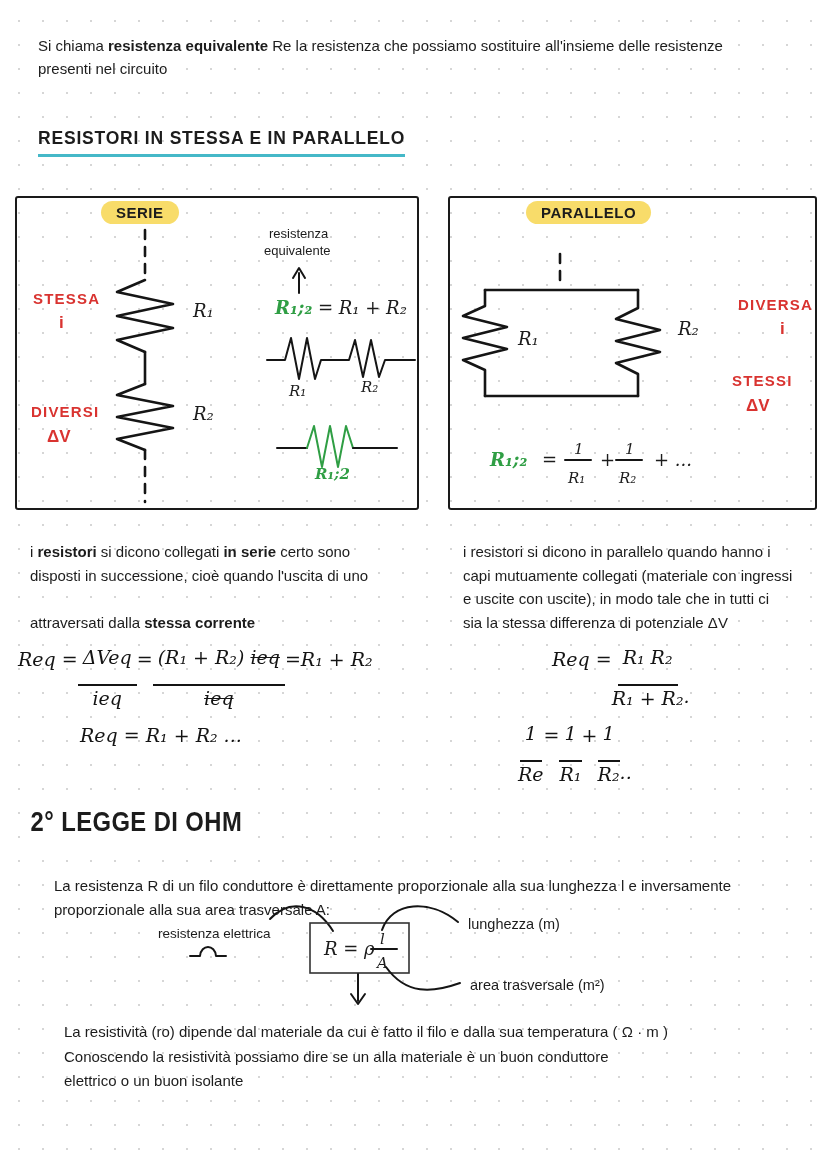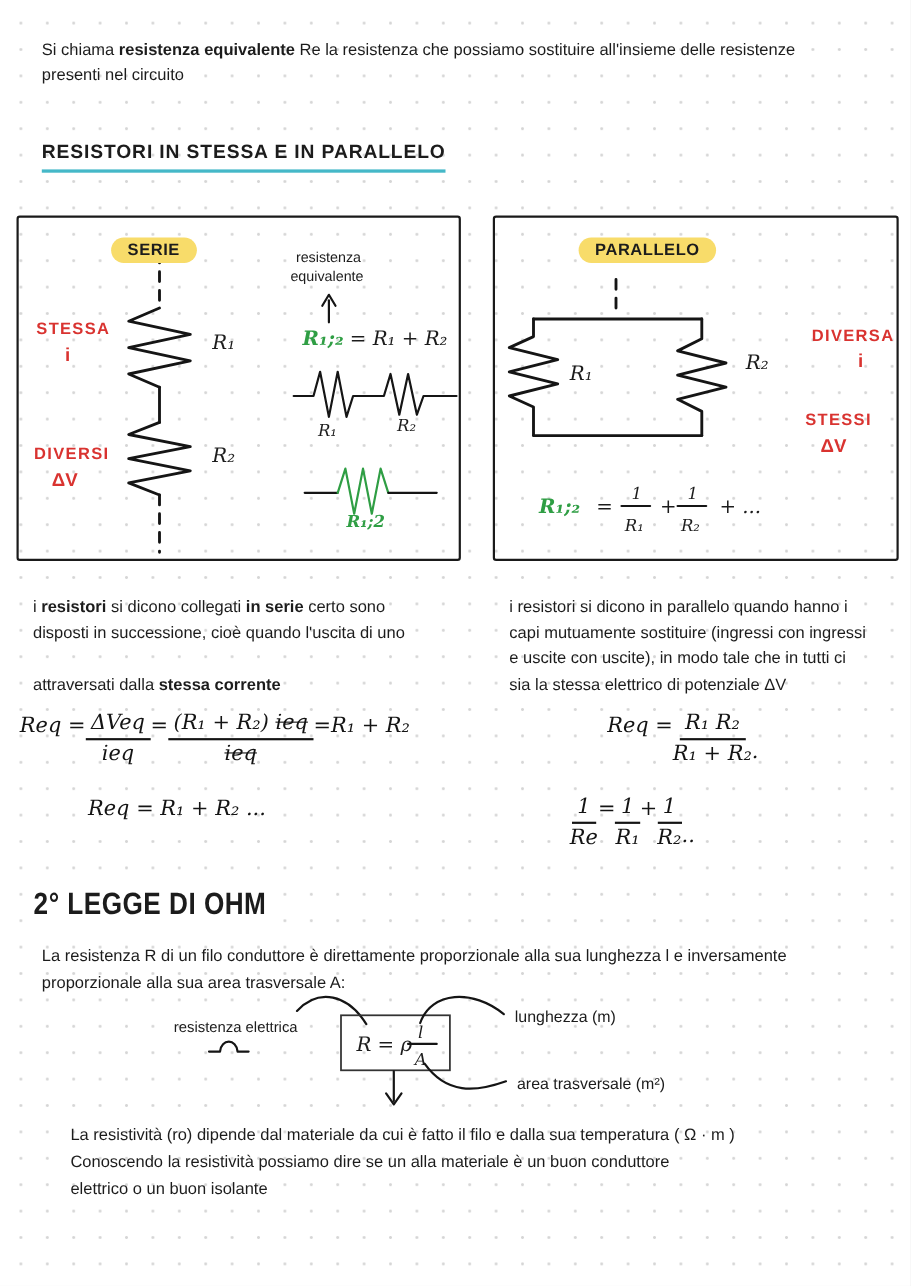--- a/index.html
+++ b/index.html
@@ -23,21 +23,21 @@
     padding-bottom:5px; border-bottom:3px solid #45b8c8;
   }
 
   .box { position:absolute; border:2.5px solid #1a1a1a; border-radius:3px; background:transparent; }
   .serie-box { left:15px;  top:196px; width:400px; height:310px; }
   .par-box   { left:448px; top:196px; width:365px; height:310px; }
 
   .pill {
     position:absolute; top:3px; background:#f8dc6a; border-radius:13px;
     font-weight:700; font-size:15px; letter-spacing:0.5px;
-    padding:3px 15px; color:#1c1c1c; z-index:2;margin-top:15px;
+    padding:3px 15px; color:#1c1c1c; z-index:2;
   }
   .serie-box .pill { left:84px; }
   .par-box   .pill { left:76px; }
 
   svg.circuit { position:absolute; left:0; top:0; width:100%; height:100%; }
   .wire   { stroke:#151515; stroke-width:2.6; fill:none; stroke-linecap:round; stroke-linejoin:round; }
   .thin   { stroke-width:2; }
   .dashed { stroke-dasharray:9 8; }
   .gwire  { stroke:#2f9e44; }
   svg text { font-family:"Liberation Sans","DejaVu Sans",sans-serif; fill:#1c1c1c; }
@@ -51,37 +51,37 @@
   .desc { position:absolute; top:540px; font-size:15px; line-height:23.5px; margin:0; }
   .desc-serie { left:30px;  width:402px; }
   .desc-par   { left:463px; width:368px; }
 
   .eq {
     position:absolute; display:flex; 
     font-family:"DejaVu Serif","Liberation Serif",serif; font-style:italic;
     font-size:19px; color:#141414; white-space:nowrap;
   }
   .frac { display:inline-flex; flex-direction:column; align-items:center; line-height:1.05; }
-  .frac .num { padding:0 5px 3px; border-bottom:2px solid #141414; }
+  .frac .num { padding:0 5px 16px; border-bottom:2px solid #141414; }
   .frac .den { padding-top:3px; }
   .strike { text-decoration:line-through; }
   .low { align-self:flex-end; padding-bottom:2px; }
   .eq-serie-1 { left:18px;  top:648px; }
   .eq-serie-2 { left:80px;  top:724px; }
   .eq-par-1   { left:552px; top:648px; }
   .eq-par-2   { left:518px; top:724px; }
 
   .ohm-title {
     position:absolute; left:28px; top:804px; margin:0;
     font-size:28px; font-weight:800; letter-spacing:0.5px;
     background:#ffffff; padding:2px 10px 5px 3px;
     transform:scaleX(0.85); transform-origin:left center;
     white-space:nowrap;
   }
-  .ohm-para   { position:absolute; left:38px; top:858px; font-size:15px; line-height:24px; margin:0; }
+  .ohm-para   { position:absolute; left:38px; top:858px; font-size:15px; line-height:24px; margin:16px; }
   .ohm-svg    { position:absolute; left:130px; top:898px; }
   .bottom-para{ position:absolute; left:64px; top:1020px; font-size:15px; line-height:24.5px; margin:0; }
 </style>
 </head>
 <body>
 
 <div class="page">
 
   <p class="intro">
     <span>Si chiama </span><b>resistenza equivalente</b><span> Re la resistenza che possiamo sostituire all'insieme delle resistenze</span><br>
@@ -157,23 +157,23 @@
 
   <p class="desc desc-serie">
     <span>i </span><b>resistori</b><span> si dicono collegati </span><b>in serie</b><span> certo sono</span><br>
     <span>disposti in successione, cioè quando l'uscita di uno</span><br>
     <br>
     <span>attraversati dalla </span><b>stessa corrente</b>
   </p>
 
   <p class="desc desc-par">
     <span>i resistori si dicono in parallelo quando hanno i</span><br>
-    <span>capi mutuamente sostituire (ingressi con ingressi</span><br>
+    <span>capi mutuamente collegati (materiale con ingressi</span><br>
     <span>e uscite con uscite), in modo tale che in tutti ci</span><br>
-    <span>sia la stessa elettrico di potenziale ΔV</span>
+    <span>sia la stessa differenza di potenziale ΔV</span>
   </p>
 
   <div class="eq eq-serie-1">
     <span>Req =</span>
     <span class="frac">
       <span class="num">ΔVeq</span>
       <span class="den">ieq</span>
     </span>
     <span>=</span>
     <span class="frac">

